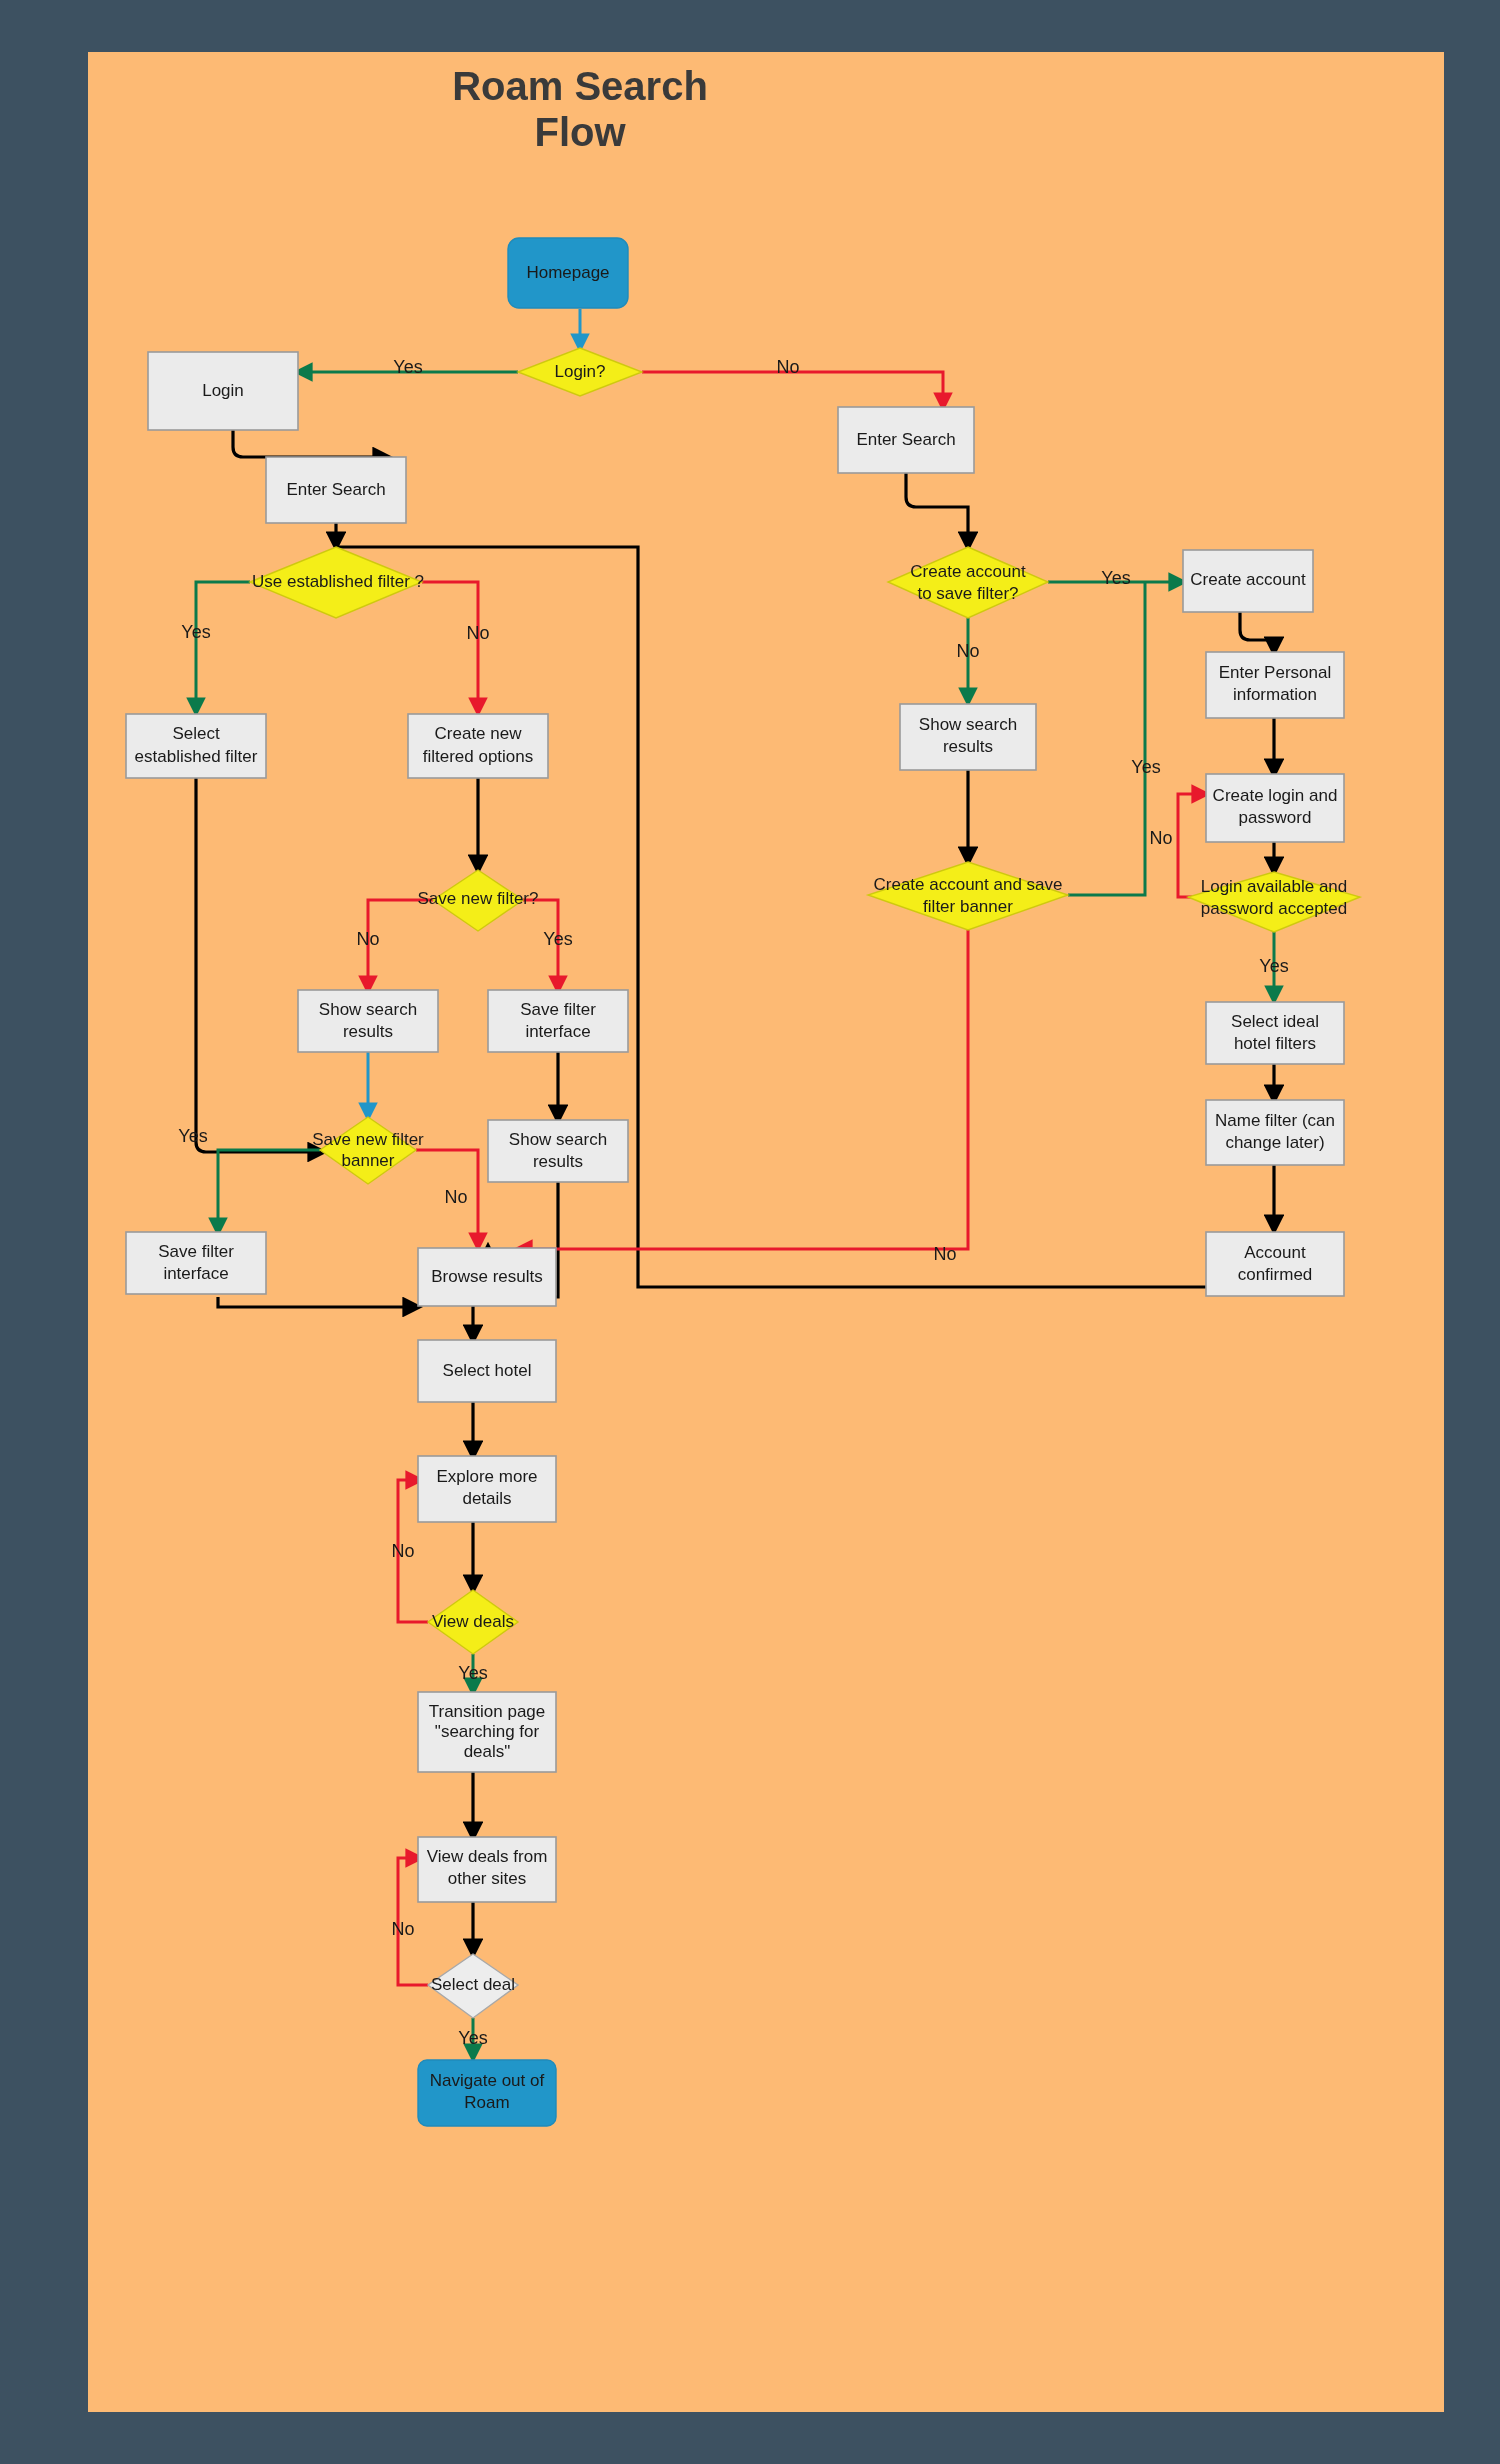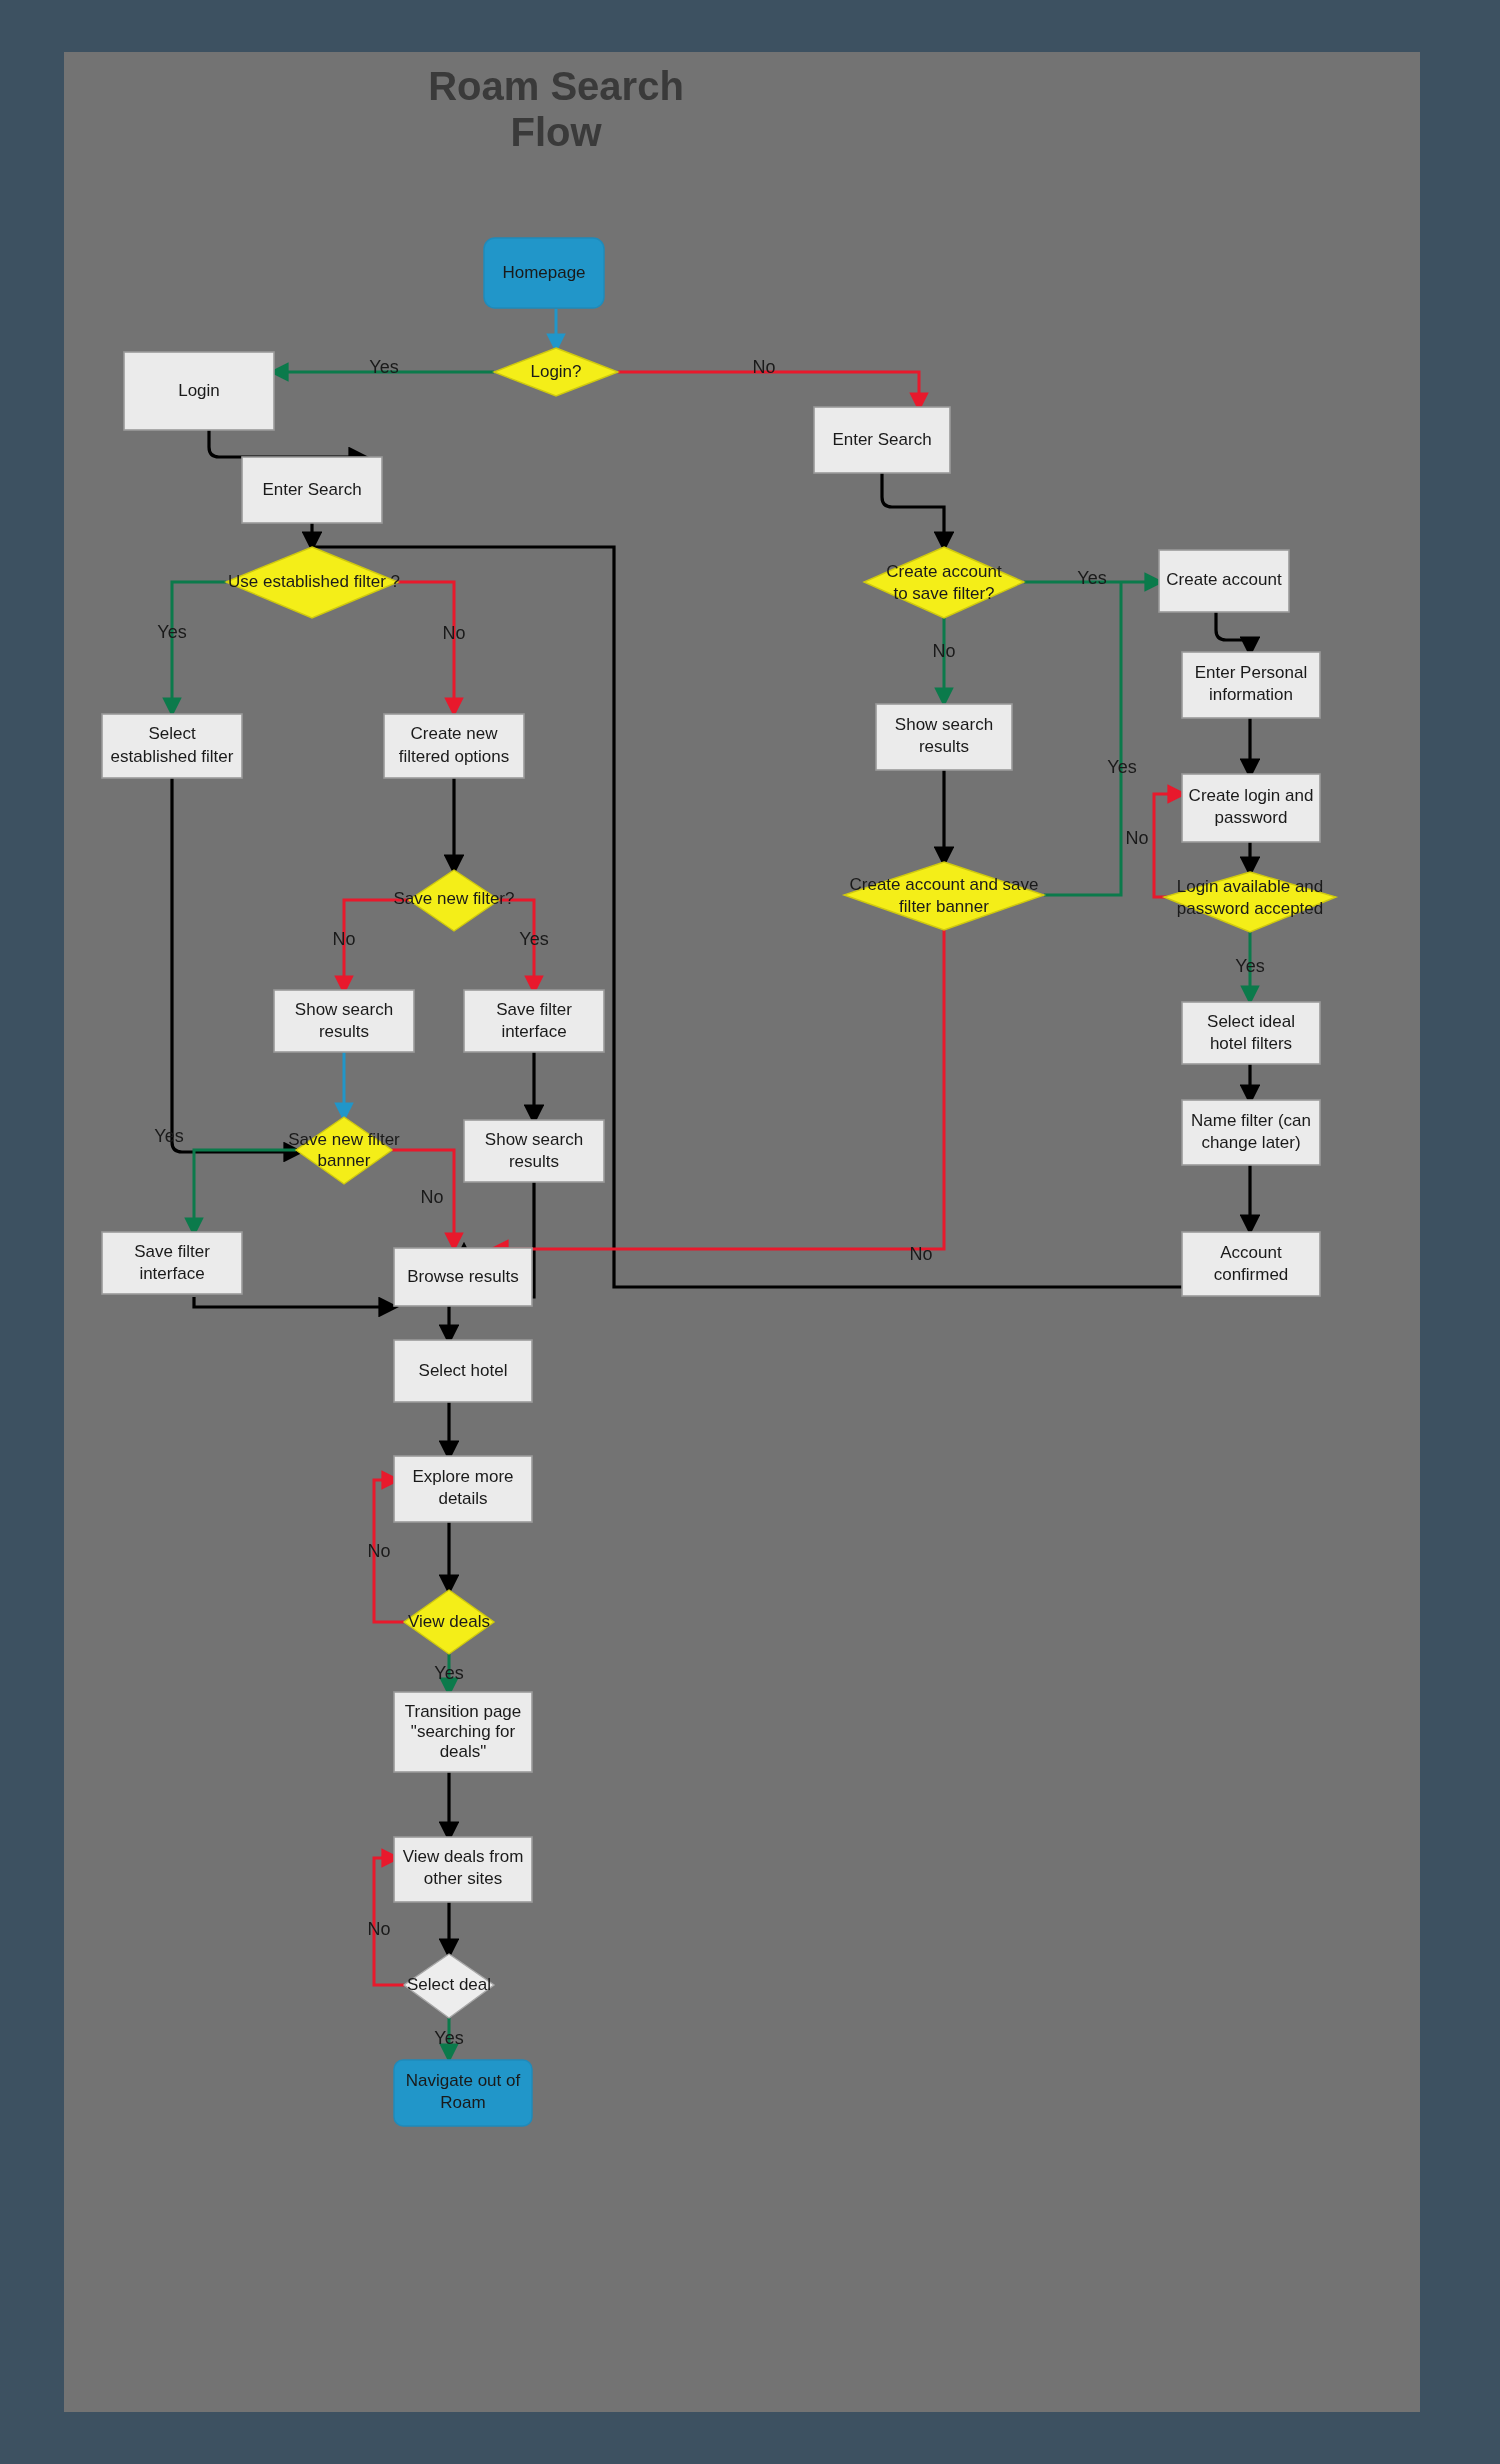--- a/index.html
+++ b/index.html
@@ -9,25 +9,25 @@
   }
   body {
     width: 1500px;
     height: 2464px;
     font-family: "Liberation Sans", sans-serif;
     position: relative;
     overflow: hidden;
   }
   #canvas-frame {
     position: absolute;
-    left: 64px;
+    left: 88px;
     top: 52px;
     width: 1356px;
     height: 2360px;
-    background: #737373;
+    background: #fdba74;
   }
   #flow-svg {
     display: block;
     width: 1356px;
     height: 2360px;
   }
   .node-label {
     font-family: "Liberation Sans", sans-serif;
     font-size: 17px;
     fill: #1a1a1a;

